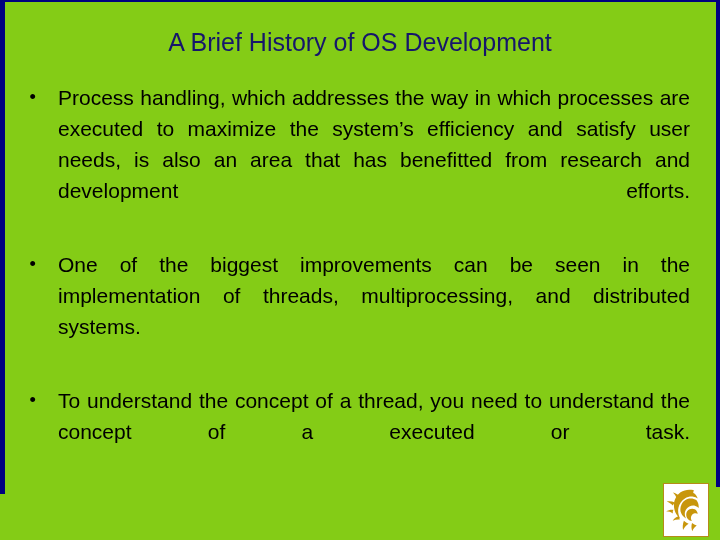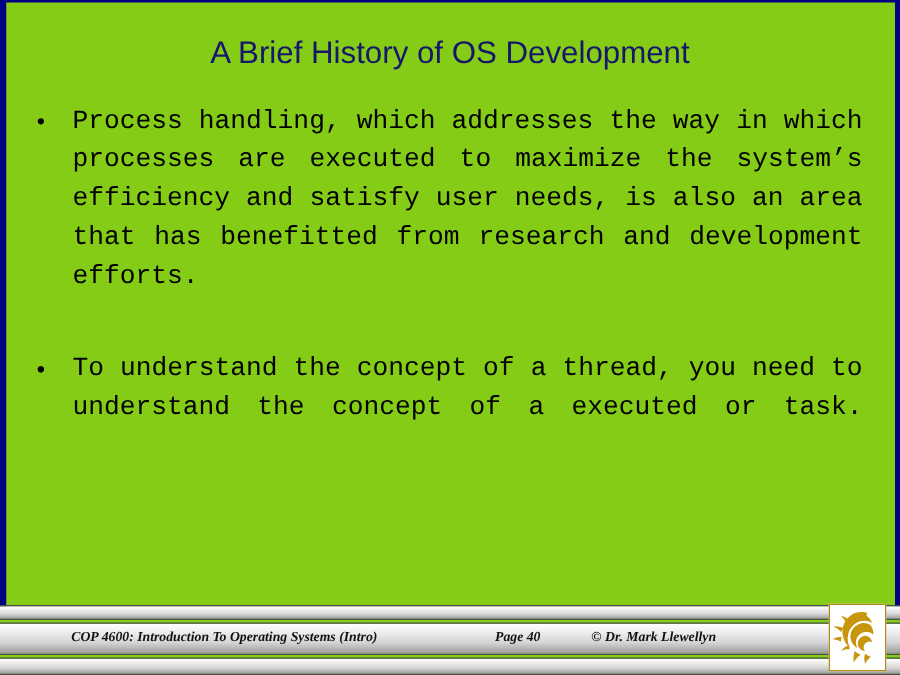--- a/index.html
+++ b/index.html
@@ -67,21 +67,21 @@
   .bullet-mark {
     position: absolute;
     left: 29px;
     top: 0px;
     font-family: "Liberation Serif", "DejaVu Serif", serif;
     font-size: 21px;
     line-height: 31px;
     color: #000000;
   }
   .bullet-text {
-    font-family: Liberation Mono, monospace;
+    font-family: Liberation Sans, sans-serif;
     font-size: 21px;
     line-height: 31px;
     color: #000000;
     text-align: justify;
     text-justify: inter-word;
     hyphens: none;
   }
   .bullet-text::after {
     content: "";
     display: inline-block;
@@ -166,38 +166,30 @@
 
   <div class="body">
 
     <div class="bullet-row">
       <span class="bullet-mark">•</span>
       <div class="bullet-text">Process handling, which addresses the way in which processes are executed to maximize the system’s efficiency and satisfy user needs, is also an area that has benefitted from research and development efforts.</div>
     </div>
 
     <div class="bullet-row">
       <span class="bullet-mark">•</span>
+      <div class="bullet-text">One of the biggest improvements can be seen in the implementation of threads, multiprocessing, and distributed systems.</div>
     </div>
 
     <div class="bullet-row last">
       <span class="bullet-mark">•</span>
       <div class="bullet-text">To understand the concept of a thread, you need to understand the concept of a executed or task.</div>
     </div>
 
   </div>
 
-  <div class="footer">
-    <div class="band band-top"></div>
-    <div class="band band-main"></div>
-    <div class="band band-bottom"></div>
-
-    <div class="footer-text f-course">COP 4600: Introduction To Operating Systems (Intro)</div>
-    <div class="footer-text f-page">Page 40</div>
-    <div class="footer-text f-copy">© Dr. Mark Llewellyn</div>
-  </div>
 
   <div class="logo-box">
     <svg viewBox="0 0 46 54" xmlns="http://www.w3.org/2000/svg" aria-hidden="true">
       <g fill="#c8960c">
         <path d="M30.5 6.2c-4.4-1.1-9.4-0.4-13.2 2.3C13.1 11.5 10.6 16.3 10.4 21.4c-0.2 4.6 1.4 9.2 4.5 12.6 0.6 0.7 1.3 1.3 2 1.9-1.9-3.4-2.6-7.5-1.8-11.3 0.8-4 3.3-7.6 6.8-9.7 2.6-1.6 5.8-2.2 8.8-1.8 1.6 0.2 3.2 0.8 4.5 1.8-0.6-2-1.8-3.8-3.4-5.1-0.4-0.3-0.8-0.6-1.3-0.9 0.3-0.9 0.5-1.8 0.6-2.7-0.2 0-0.4 0-0.6 0z"></path>
         <path d="M33.8 16.6c-2.2-1.5-5-2-7.6-1.5-3.3 0.6-6.2 2.8-7.8 5.8-1.5 2.8-1.7 6.2-0.6 9.1 0.9 2.5 2.8 4.6 5.2 5.8-1.2-2.1-1.6-4.6-1-6.9 0.6-2.4 2.3-4.5 4.5-5.6 1.9-1 4.2-1.2 6.3-0.6 1.3 0.4 2.5 1.1 3.4 2.1 0.4-2.9-0.6-5.9-2.4-8.2z"></path>
         <path d="M32.2 26.3c-1.7-0.9-3.8-0.9-5.5 0-1.8 0.9-3.1 2.7-3.4 4.7-0.3 1.9 0.3 3.9 1.6 5.3 1.1 1.2 2.7 2 4.4 2.1-0.9-1.1-1.3-2.5-1.1-3.9 0.3-1.7 1.5-3.2 3.1-3.8 1.3-0.5 2.8-0.4 4 0.3-0.3-1.9-1.4-3.7-3.1-4.7z"></path>
         <path d="M15.6 33.4c-2.6 0.9-4.9 2.6-6.5 4.8 2.3-1.1 4.9-1.6 7.4-1.3-0.4-1.1-0.7-2.3-0.9-3.5z"></path>
         <path d="M9.9 26.7c-2.7-0.3-5.4 0.3-7.7 1.7 2.5 0.1 5 0.8 7.1 2.2-0.2-1.3-0.2-2.6 0.6-3.9z"></path>
         <path d="M11.3 19.2c-2.6-1.3-5.6-1.7-8.4-1.1 2.4 0.9 4.6 2.3 6.3 4.2 0.5-1.1 1.2-2.1 2.1-3.1z"></path>

